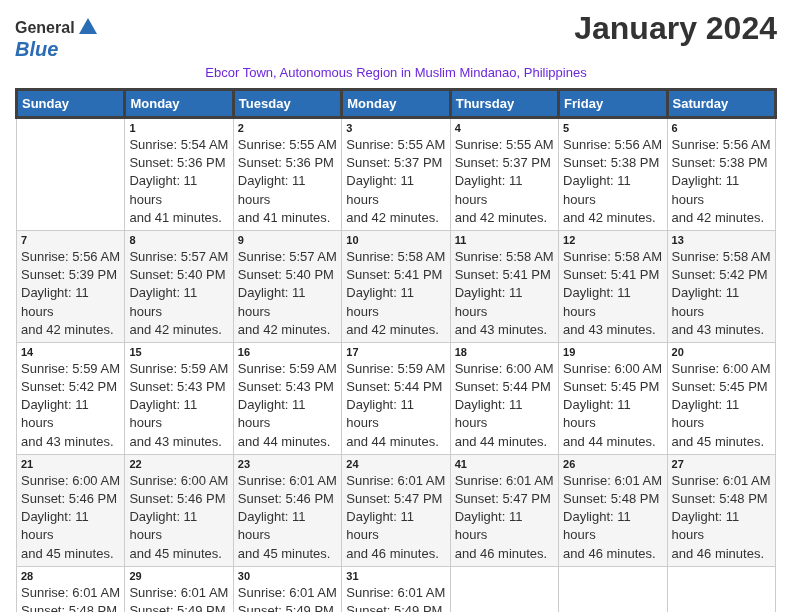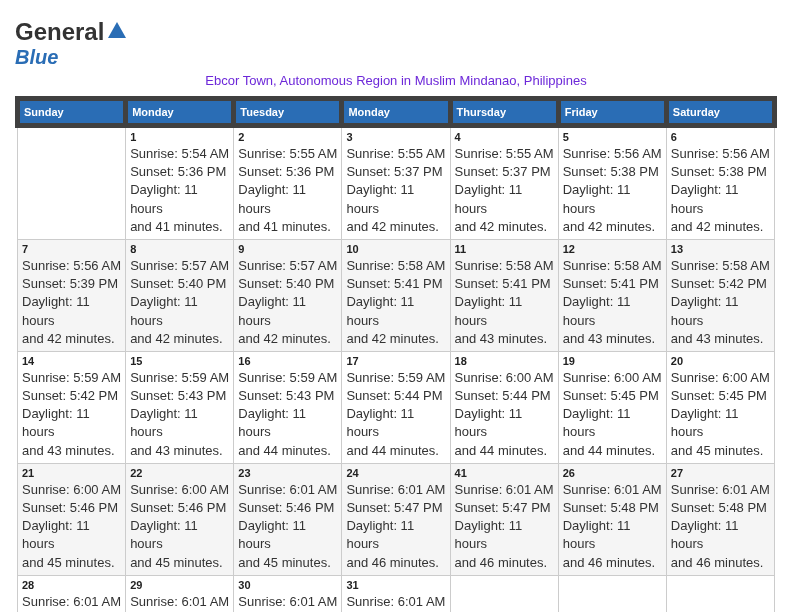--- a/index.html
+++ b/index.html
@@ -37,22 +37,22 @@
     .calendar {
       width: 100%;
       border-collapse: collapse;
       font-size: 10.5px;
     }
     .calendar th {
       background: #2a6db5;
       color: #fff;
       padding: 5px 4px;
       text-align: left;
-      font-size: 11px;
-      border: 5px solid #404040;
+      font-size: 13px;
+      border: 3px solid #404040;
     }
     .calendar td {
       border: 1px solid #ccc;
       vertical-align: top;
       padding: 3px 4px;
       width: calc(100% / 7);
       min-height: 70px;
       background: #fff;
     }
     .calendar tr:nth-child(even) td {
@@ -69,36 +69,37 @@
       color: #333;
       line-height: 1.4;
     }
     .empty-cell {
       background: #fafafa;
     }
     .logo-wrap {
       display: flex;
       align-items: center;
     }
-    .logo-text-general { color: #333; font-weight: bold; font-size: 24px; }
+    .logo-text-general { color: #333; font-weight: bold; font-size: 16px; }
     .logo-text-blue { color: #2a6db5; font-weight: bold; font-size: 20px; font-style: italic; }
   </style>
 </head>
 <body>
 
 <div class="header-section">
   <div class="logo">
     <div class="logo-wrap">
       <span class="logo-text-general">General</span>
       <svg width="22" height="22" viewBox="0 0 22 22" style="margin-left:2px;margin-top:-2px;">
         <polygon points="11,2 20,18 2,18" fill="#2a6db5"></polygon>
       </svg>
     </div>
     <span class="logo-text-blue">Blue</span>
   </div>
+  <div class="month-title">January 2024</div>
 </div>
 
 <div class="subtitle">Ebcor Town, Autonomous Region in Muslim Mindanao, Philippines</div>
 
 <table class="calendar">
   <thead>
     <tr id="calendar-header-row">
     <th>Sunday</th>
         <th>Monday</th>
         <th>Tuesday</th>

